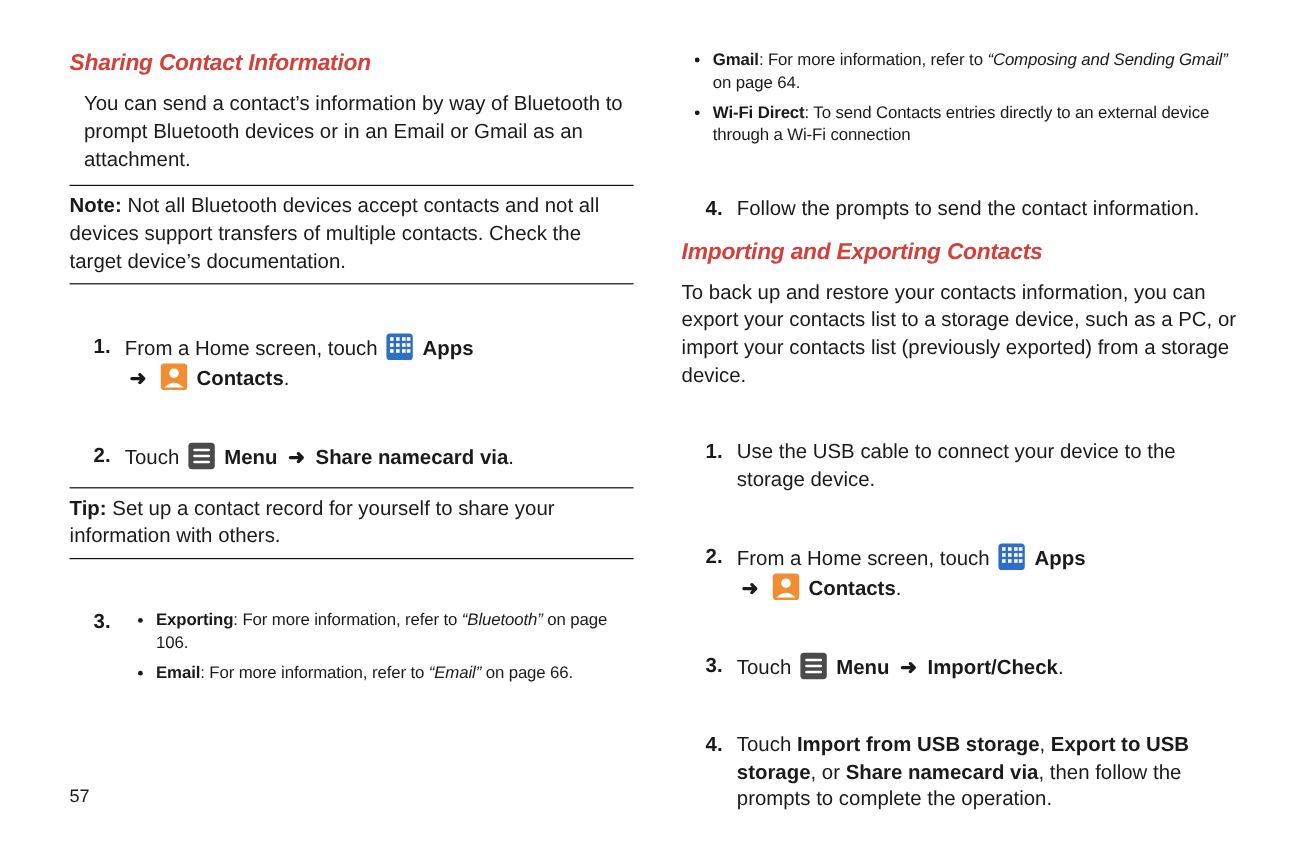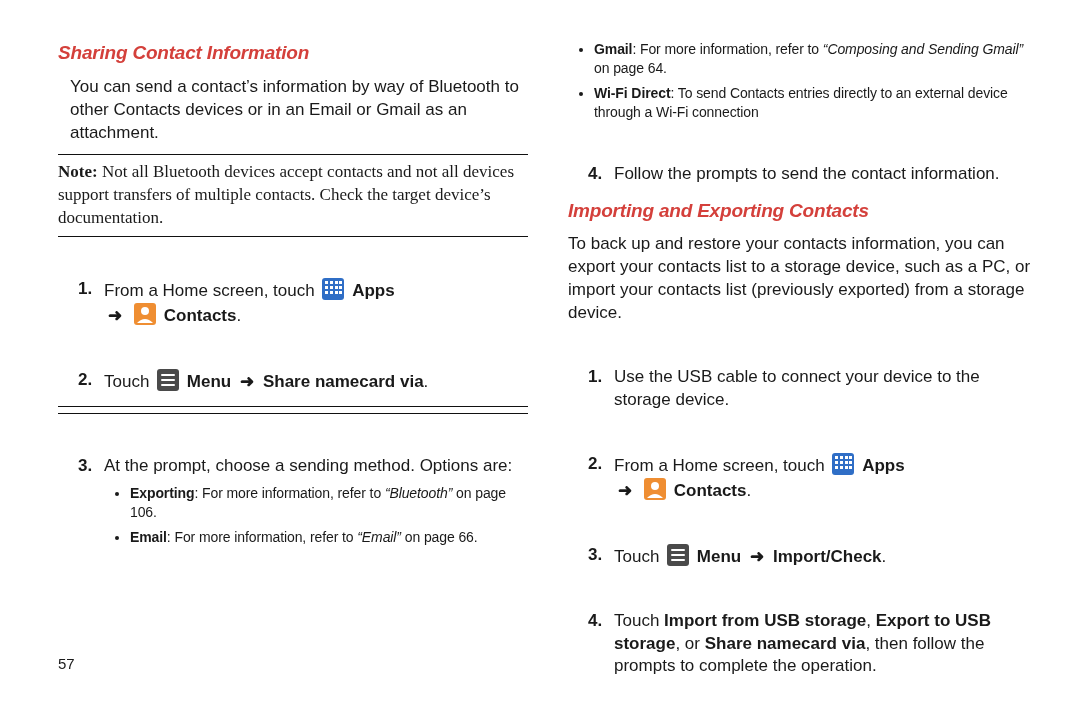--- a/index.html
+++ b/index.html
@@ -48,21 +48,20 @@
   }
 
   hr.rule {
     border: none;
     border-top: 1.5px solid #111;
     margin: 6px 0 6px 0;
   }
 
   .note {
     margin: 0 0 4px 0;
-    font-family: Liberation Serif, serif;
   }
 
   ol.steps {
     list-style: none;
     counter-reset: step;
     margin: 10px 0 0 0;
     padding: 0 0 0 20px;
   }
   ol.steps > li {
     counter-increment: step;
@@ -137,21 +136,21 @@
   .narrow { letter-spacing: -0.1px; }
 </style>
 </head>
 <body>
 
 <div class="page">
 
   <div class="col">
     <h2 class="section-head">Sharing Contact Information</h2>
 
-    <p class="intro">You can send a contact’s information by way of Bluetooth to other Contacts devices or in an Email or Gmail as an attachment.</p>
+    <p class="intro">You can send a contact’s information by way of Bluetooth to prompt Bluetooth devices or in an Email or Gmail as an attachment.</p>
 
     <hr class="rule">
 
     <p class="note">
       <b>Note:</b><span> Not all Bluetooth devices accept contacts and not all devices support transfers of multiple contacts. Check the target device’s documentation.</span>
     </p>
 
     <hr class="rule">
 
     <ol class="steps">
@@ -195,25 +194,27 @@
           <span class="menu-bar" style="top:10px"></span>
           <span class="menu-bar" style="top:15px"></span>
         </span>
         <b>Menu</b>
         <span class="arrow">➜</span>
         <b>Share namecard via</b>.
       </li>
     </ol>
 
     <hr class="rule">
+    <p class="tip">
+      <b>Tip:</b><span> Set up a contact record for yourself to share your information with others.</span>
+    </p>
     <hr class="rule">
 
     <ol class="steps" start="3" style="counter-reset: step 2">
       <li>
-        <span>At the prompt, choose a sending method. Options are:</span>
         <ul class="bullets">
           <li class="narrow">
             <b>Exporting</b><span>: For more information, refer to </span><i class="ref">“Bluetooth”</i><span> on page 106.</span>
           </li>
           <li class="narrow">
             <b>Email</b><span>: For more information, refer to </span><i class="ref">“Email”</i><span> on page 66.</span>
           </li>
         </ul>
       </li>
     </ol>

